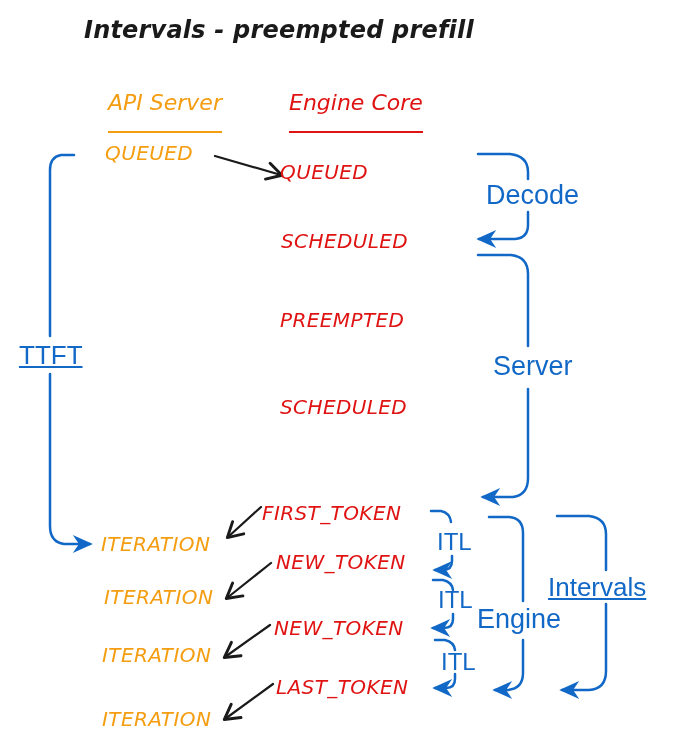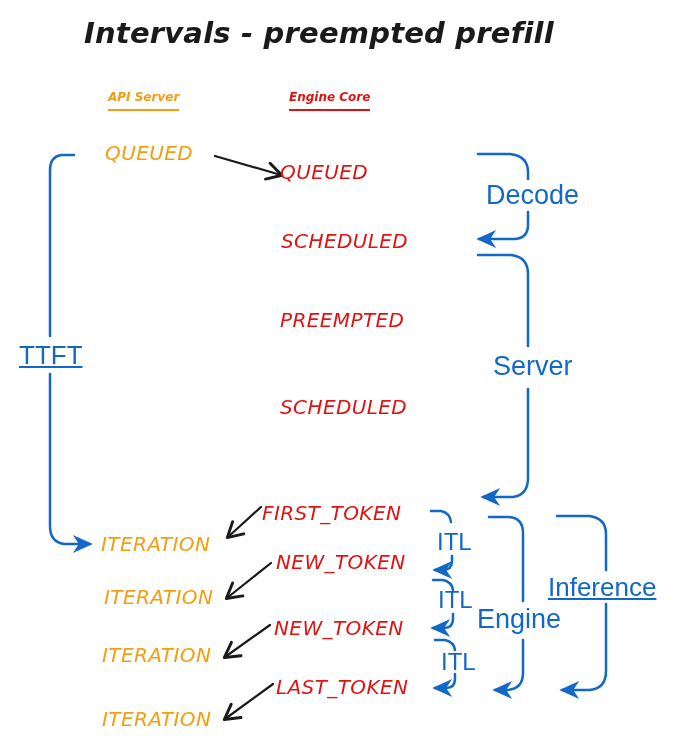--- a/index.html
+++ b/index.html
@@ -1,20 +1,20 @@
 <!DOCTYPE html>
 <html><head>
 <meta charset="utf-8">
 <style>
   html,body{margin:0;padding:0;background:#ffffff;}
   .canvas{position:relative;width:679px;height:750px;background:#ffffff;overflow:hidden;
           font-family:"DejaVu Sans",sans-serif;}
   .abs{position:absolute;white-space:nowrap;}
-  .title{font-style:italic;font-weight:700;font-size:29px;color:#1a1a1a;letter-spacing:.2px;text-align:right;}
-  .hdr{font-style:italic;font-weight:700;font-size:12px;padding-bottom:5px;border-bottom:2px solid currentColor;}
+  .title{font-style:italic;font-weight:700;font-size:24px;color:#1a1a1a;letter-spacing:.2px;text-align:right;}
+  .hdr{font-style:italic;font-weight:400;font-size:22px;padding-bottom:16px;border-bottom:2px solid currentColor;}
   .ev{font-style:italic;font-weight:500;font-size:20px;letter-spacing:.4px;}
   .api{color:#F49D10;}
   .eng{color:#E01313;}
   .blue{font-family:"Liberation Sans",sans-serif;color:#1268C6;}
   .sz27{font-size:27px;}
   .sz26{font-size:26px;text-decoration:underline;}
   .sz24{font-size:24px;}
   svg{position:absolute;left:0;top:0;}
 </style>
 </head>
@@ -72,15 +72,15 @@
   <div class="abs ev eng" style="left:274px;top:616px;">NEW_TOKEN</div>
   <div class="abs ev eng" style="left:276px;top:675px;">LAST_TOKEN</div>
 
   <div class="abs blue sz26" style="left:19px;top:340px;">TTFT</div>
   <div class="abs blue sz27" style="left:486px;top:180px;">Decode</div>
   <div class="abs blue sz27" style="left:493px;top:351px;">Server</div>
   <div class="abs blue sz24" style="left:437px;top:528px;">ITL</div>
   <div class="abs blue sz24" style="left:438px;top:586px;">ITL</div>
   <div class="abs blue sz24" style="left:441px;top:648px;">ITL</div>
   <div class="abs blue sz27" style="left:477px;top:604px;">Engine</div>
-  <div class="abs blue sz26" style="left:548px;top:572px;">Inference</div>
+  <div class="abs blue sz26" style="left:548px;top:572px;">Intervals</div>
 
 </div>
 
 </body></html>

